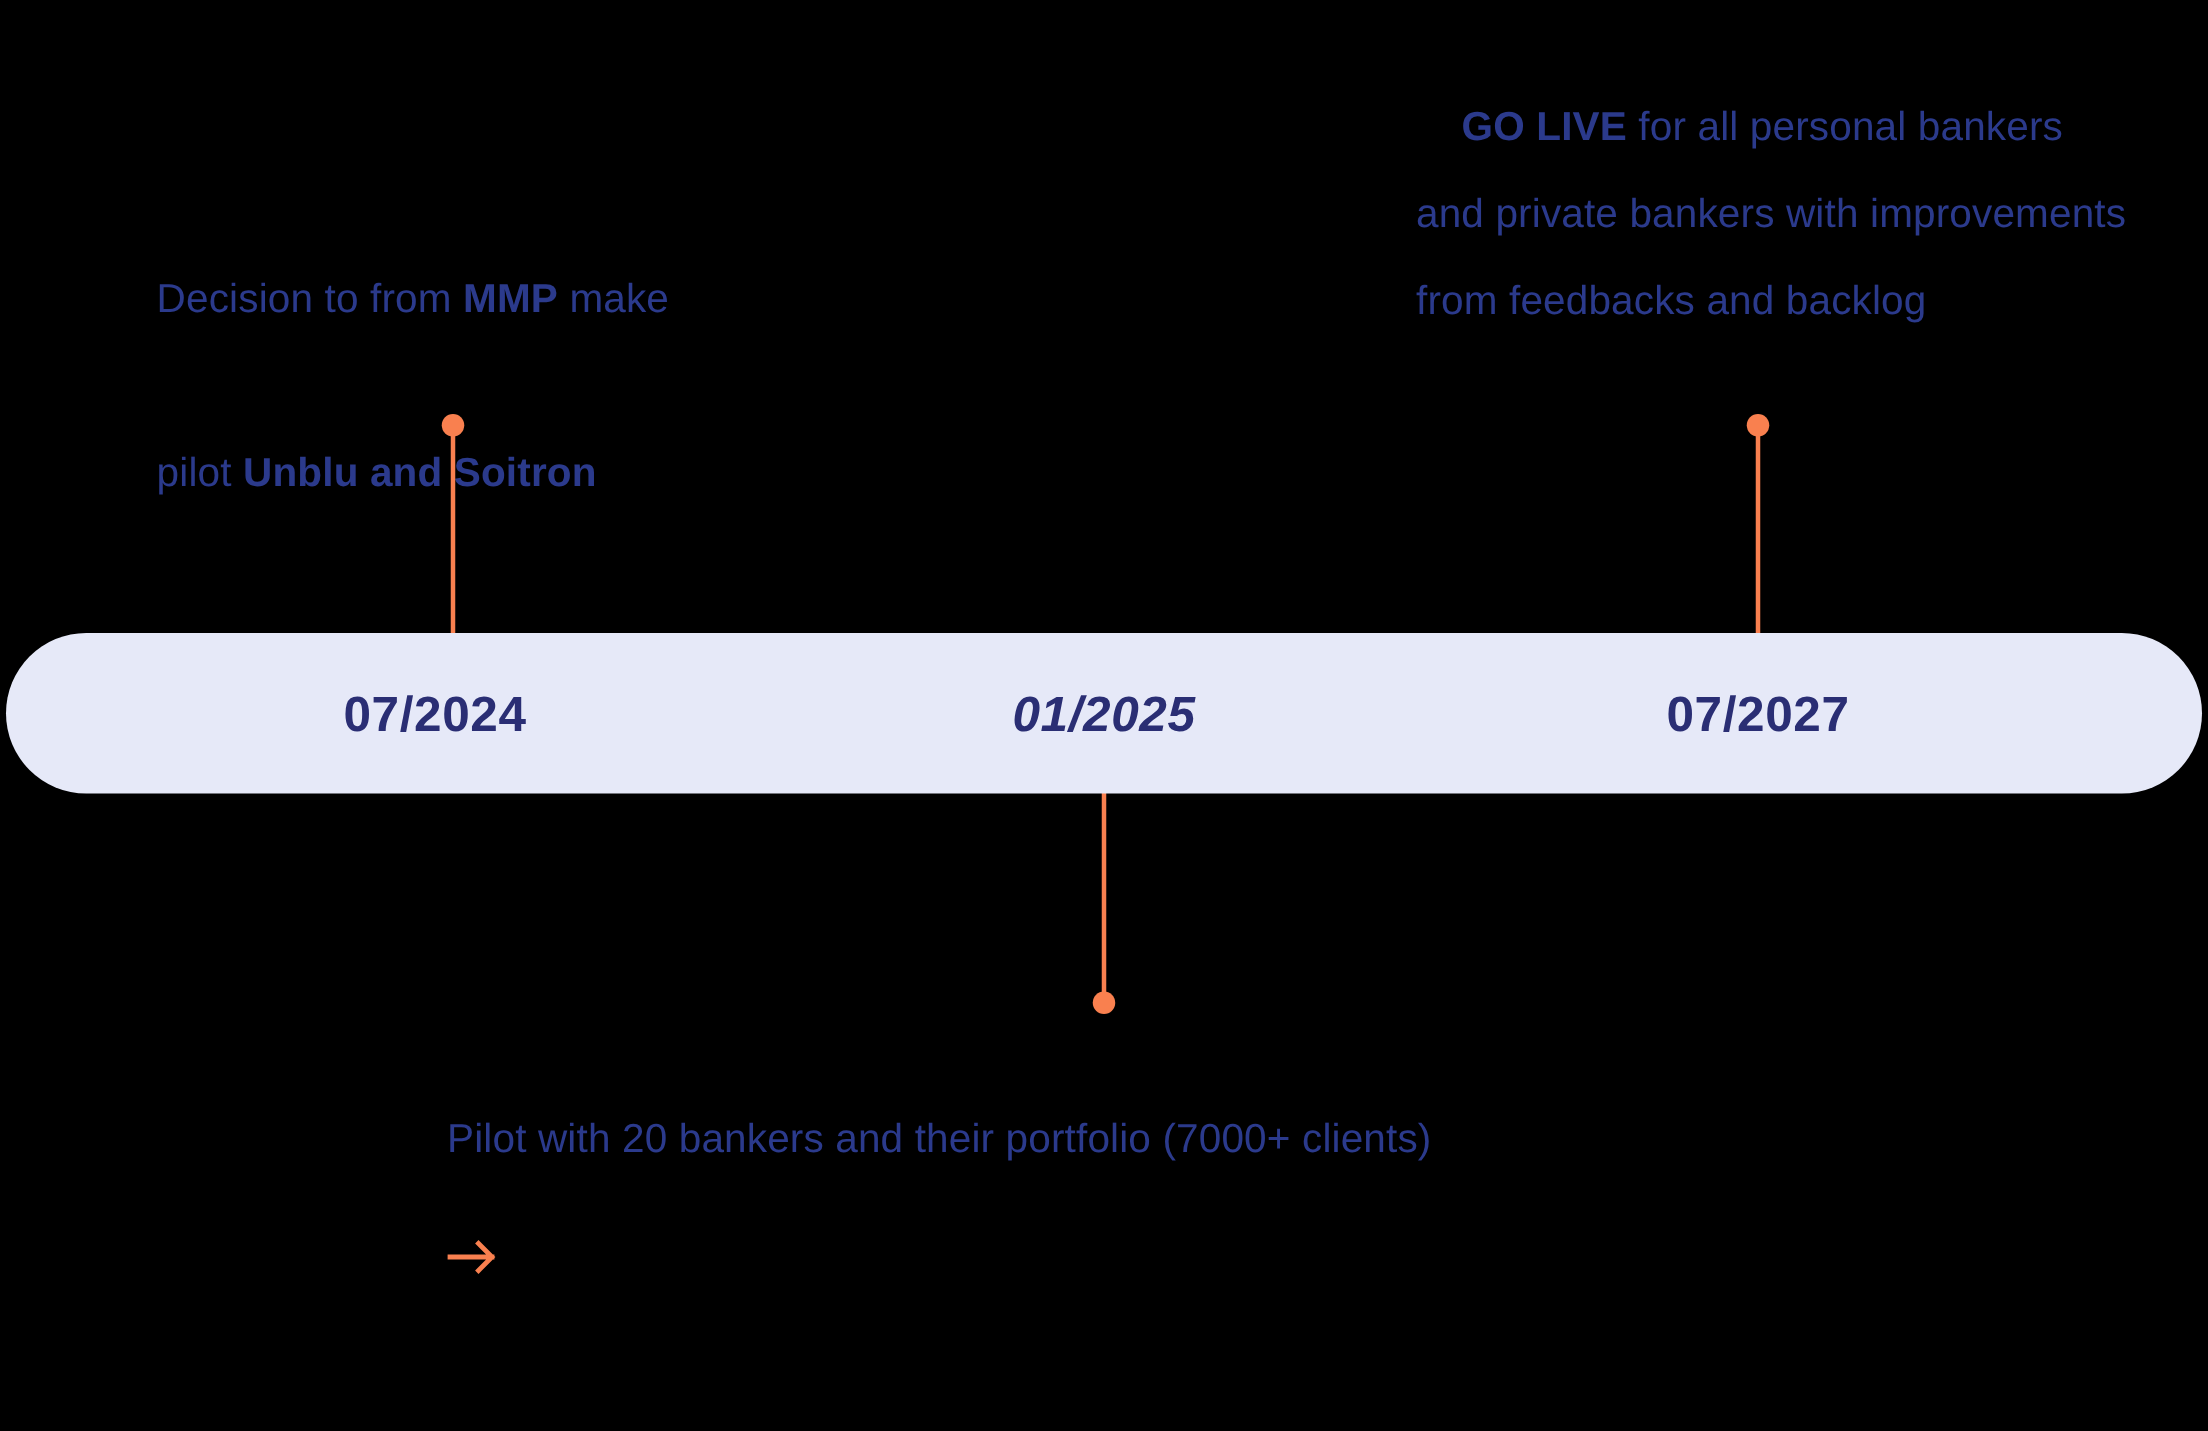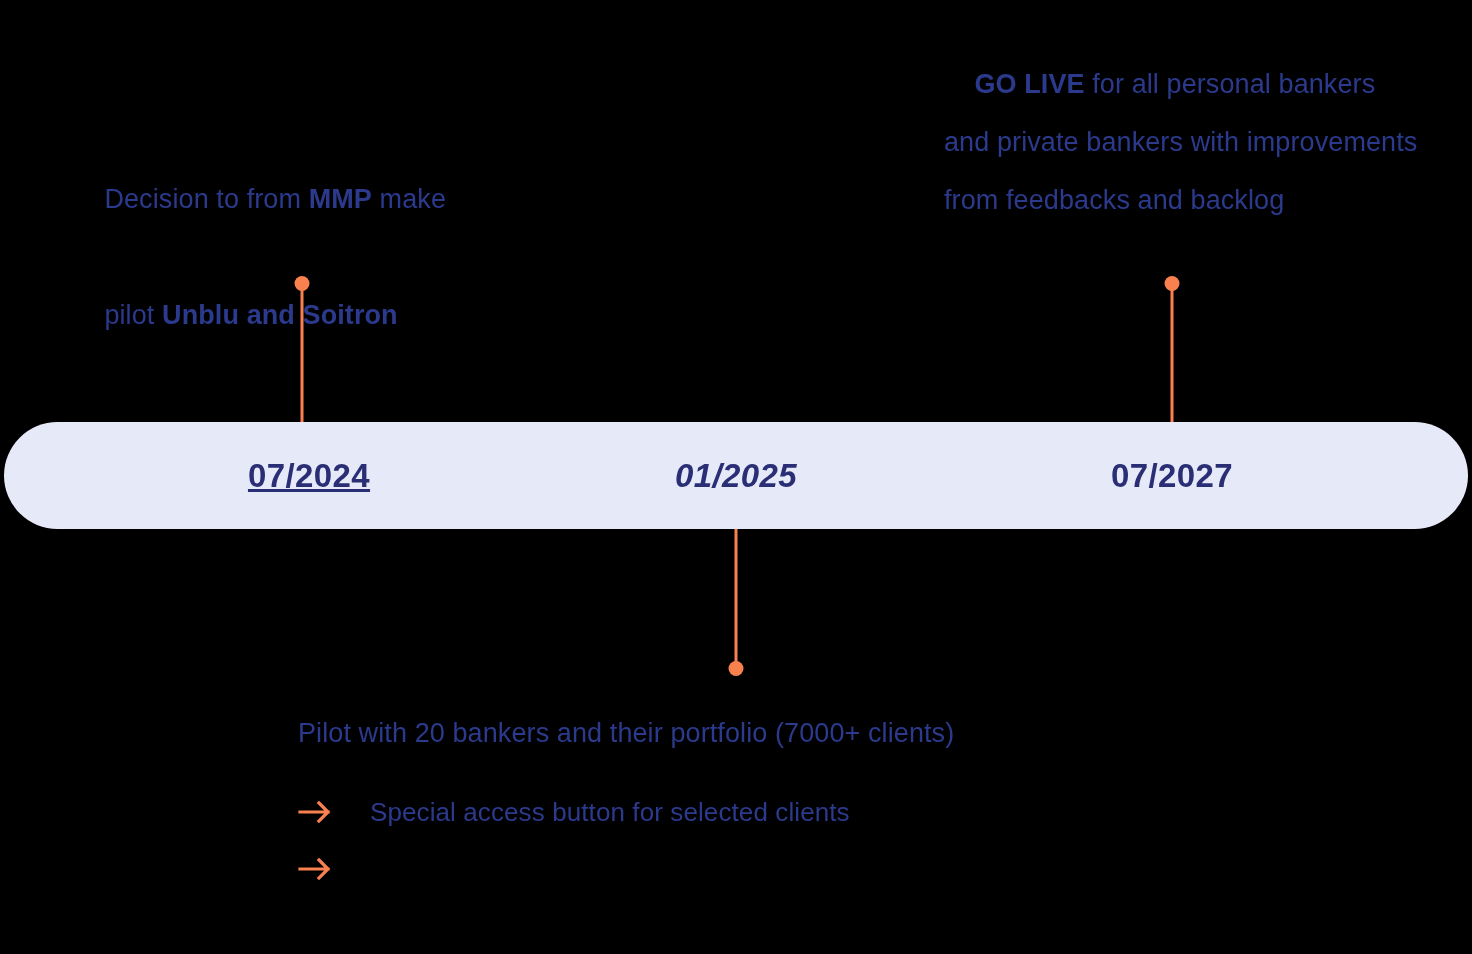--- a/index.html
+++ b/index.html
@@ -103,21 +103,21 @@
   .connector.down .dot  { bottom: 0; }
 
   #connector-left  { left: 294px; width: 16px; }
   #connector-mid   { left: 728px; width: 16px; }
   #connector-right { left: 1164px; width: 16px; }
 
   
   #detail-block {
     position: absolute;
     left: 298px;
-    top: 713px;
+    top: 739px;
     width: 1000px;
   }
   #detail-heading {
     color: #2b3a8c;
     font-size: 27px;
     line-height: 40px;
     font-weight: 400;
     letter-spacing: 0.1px;
     white-space: nowrap;
   }
@@ -169,39 +169,31 @@
     <span class="stem"></span>
   </div>
 
   <div class="connector down" id="connector-mid">
     <span class="stem"></span>
     <span class="dot"></span>
   </div>
 
   <div class="timeline-bar"></div>
 
-  <div class="milestone-label" style="left:309px;text-decoration:underline;">07/2024</div>
+  <div class="milestone-label" style="left:290px;">07/2024</div>
   <div class="milestone-label" style="left:736px;font-style:italic;">01/2025</div>
   <div class="milestone-label" style="left:1172px;">07/2027</div>
 
   <div id="detail-block">
     <div id="detail-heading">Pilot with 20 bankers and their portfolio (7000+ clients)</div>
 
     <ul class="bullet-list">
       <li class="bullet-item">
         <span class="bullet-arrow">
           <svg width="36" height="24" viewBox="0 0 36 24" xmlns="http://www.w3.org/2000/svg">
             <path d="M2 12 H30 M21 3 L30 12 L21 21" fill="none" stroke="#f9804f" stroke-width="3.2" stroke-linecap="square" stroke-linejoin="miter"></path>
           </svg>
         </span>
-        <span class="bullet-text">Special access button for selected clients</span>
-      </li>
-      <li class="bullet-item">
-        <span class="bullet-arrow">
-          <svg width="36" height="24" viewBox="0 0 36 24" xmlns="http://www.w3.org/2000/svg">
-            <path d="M2 12 H30 M21 3 L30 12 L21 21" fill="none" stroke="#f9804f" stroke-width="3.2" stroke-linecap="square" stroke-linejoin="miter"></path>
-          </svg>
-        </span>
       </li>
     </ul>
   </div>
 
 </div>
 
 </body></html>

